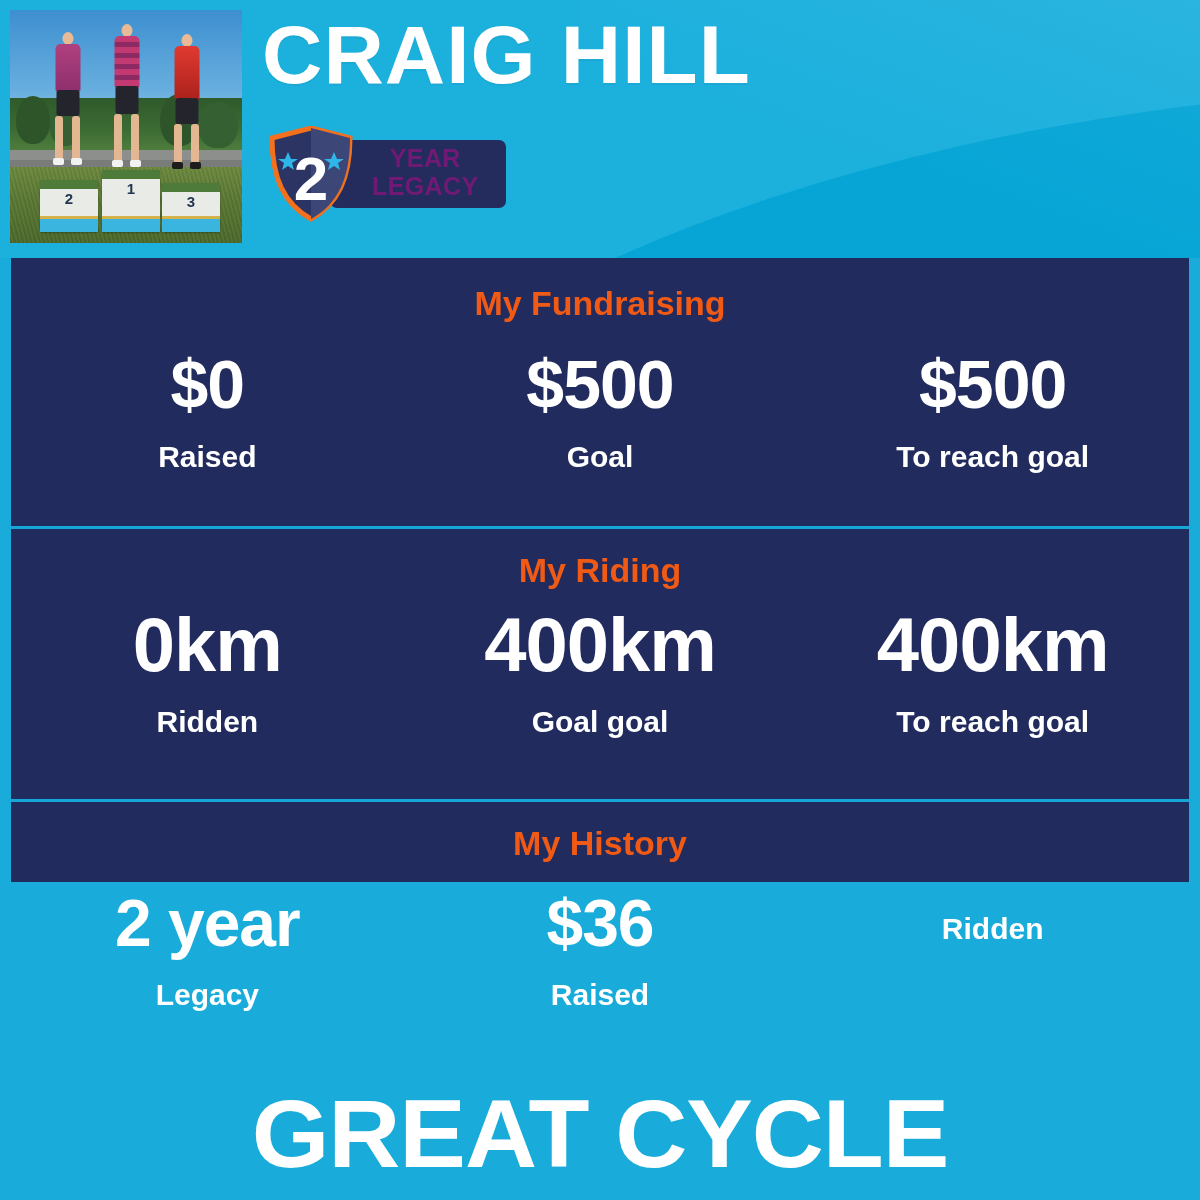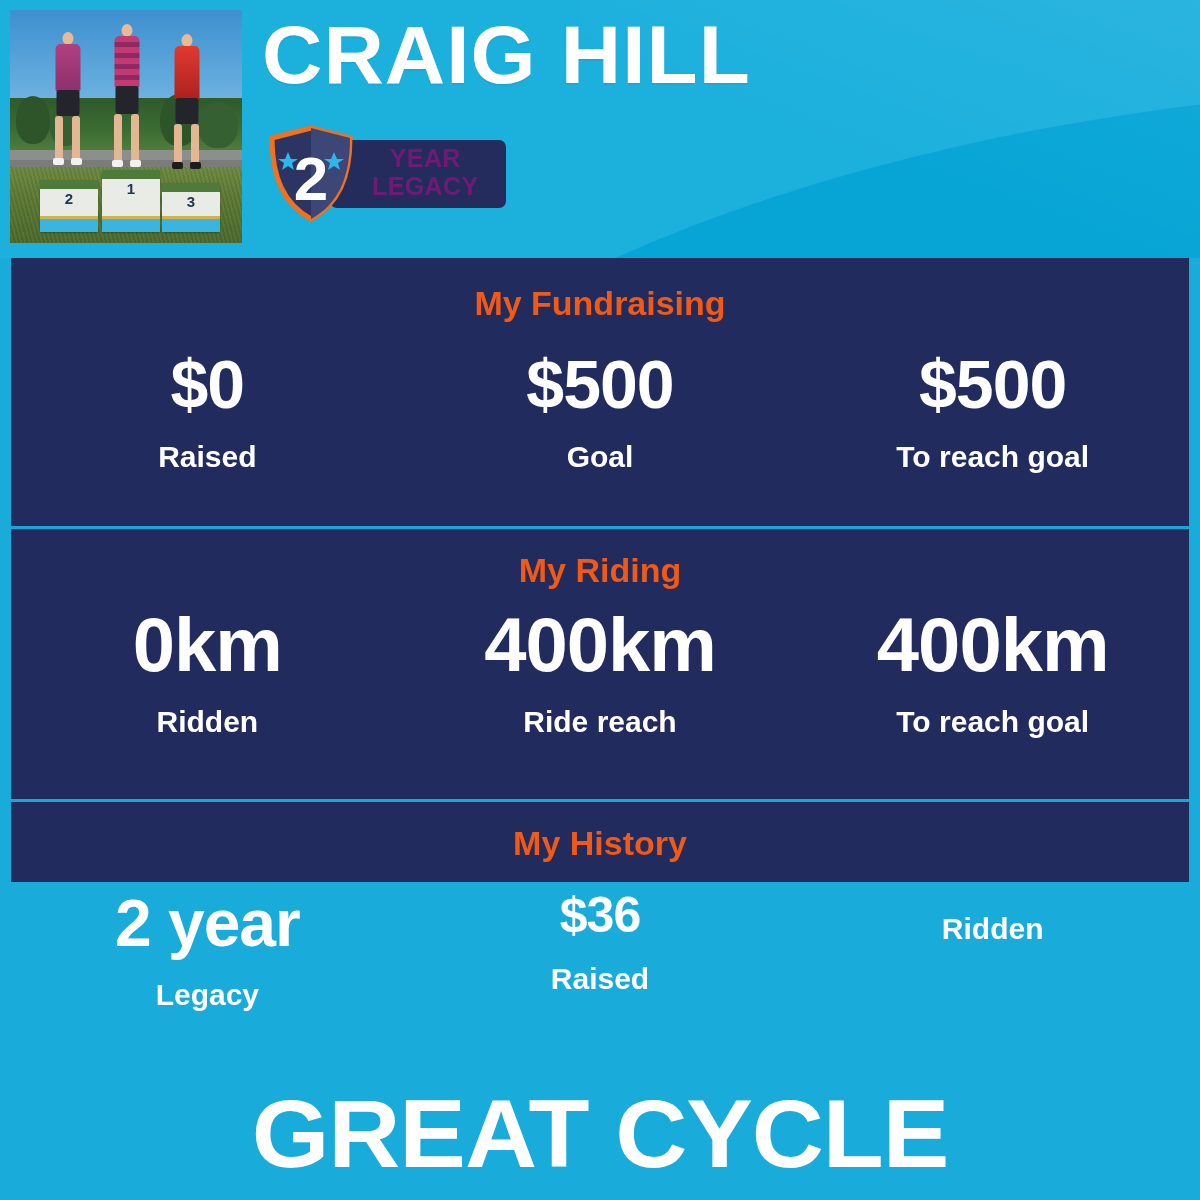--- a/index.html
+++ b/index.html
@@ -195,40 +195,40 @@
 
     <div class="section sec2">
       <div class="sec-title" style="top:22px;">My Riding</div>
       <div class="cols" style="top:78px;justify-content:center;">
         <div class="col">
           <div class="big" style="font-size:76px;">0km</div>
           <div class="sml">Ridden</div>
         </div>
         <div class="col">
           <div class="big" style="font-size:76px;">400km</div>
-          <div class="sml">Ride reach</div>
+          <div class="sml">Goal goal</div>
         </div>
         <div class="col">
           <div class="big" style="font-size:76px;">400km</div>
           <div class="sml">To reach goal</div>
         </div>
       </div>
     </div>
 
     <div class="divider div2"></div>
 
     <div class="section sec3">
       <div class="sec-title" style="top:22px;">My History</div>
       <div class="cols" style="top:88px;">
         <div class="col">
           <div class="big" style="font-size:66px;">2 year</div>
           <div class="sml">Legacy</div>
         </div>
         <div class="col">
-          <div class="big" style="font-size:50px;">$36</div>
+          <div class="big" style="font-size:66px;">$36</div>
           <div class="sml">Raised</div>
         </div>
         <div class="col">
           <div class="sml">Ridden</div>
         </div>
       </div>
     </div>
   </div>
 
   <div class="footer">

